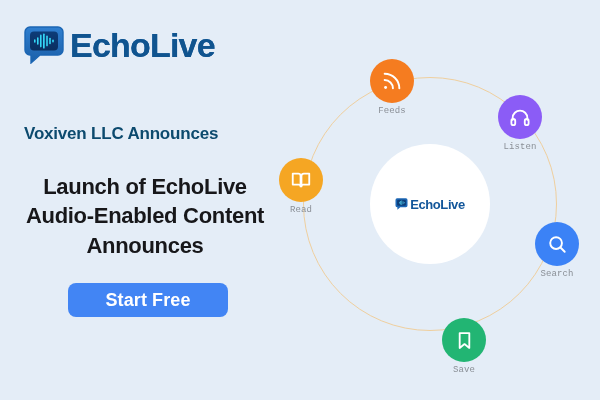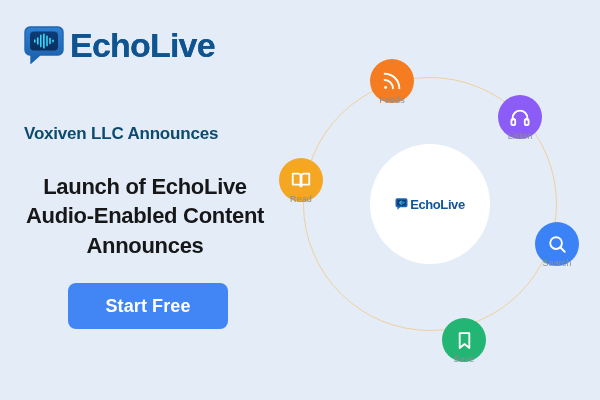--- a/index.html
+++ b/index.html
@@ -70,21 +70,21 @@
     font-weight: bold;
     color: #17171a;
     line-height: 1.33;
     letter-spacing: -0.3px;
   }
   #headline .line { display: block; }
 
   #cta-button {
     position: absolute;
     left: 68px; top: 283px;
-    width: 160px; height: 46px;
+    width: 160px; height: 34px;
     background: #4285f4;
     border: none;
     border-radius: 8px;
     color: #ffffff;
     font-family: "Liberation Sans", sans-serif;
     font-size: 18px;
     font-weight: bold;
     letter-spacing: 0.1px;
     cursor: pointer;
     padding: 0;
@@ -135,26 +135,27 @@
   .node-circle {
     width: 44px; height: 44px;
     border-radius: 50%;
     display: flex;
     align-items: center;
     justify-content: center;
   }
   .node-circle svg { display: block; }
   .node-label {
     position: absolute;
-    top: 36px; left: 50%;
+    top: 47px; left: 50%;
     transform: translateX(-50%);
     font-size: 9px;
     color: #8a8f96;
     white-space: nowrap;
     letter-spacing: 0.1px;
+    font-family: Liberation Mono, monospace;
   }
 
   #node-feeds  { left: 80px;  top: 59px; }
   #node-listen { left: 208px; top: 95px; text-align: center; }
   #node-search { left: 245px; top: 222px; }
   #node-save   { left: 152px; top: 318px; }
   #node-pulse  { left: 24px;  top: 285px; }
   #node-read   { left: -11px; top: 158px; }
 </style>
 </head>

